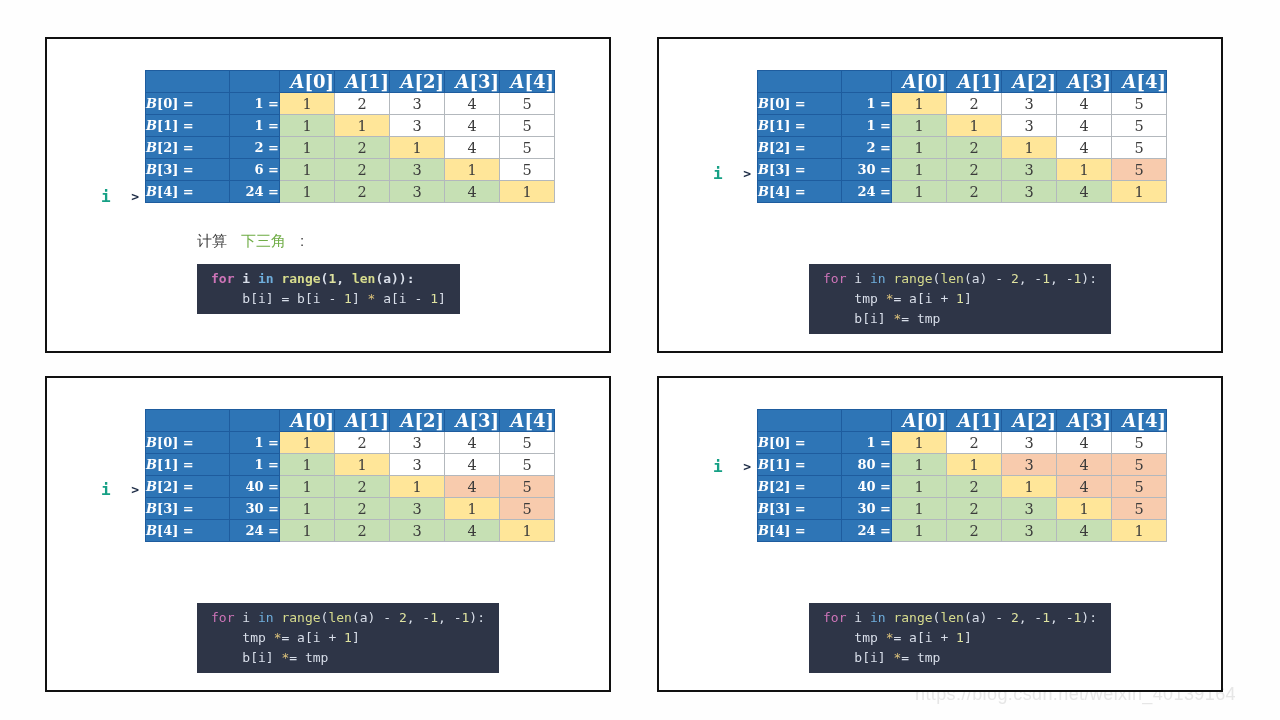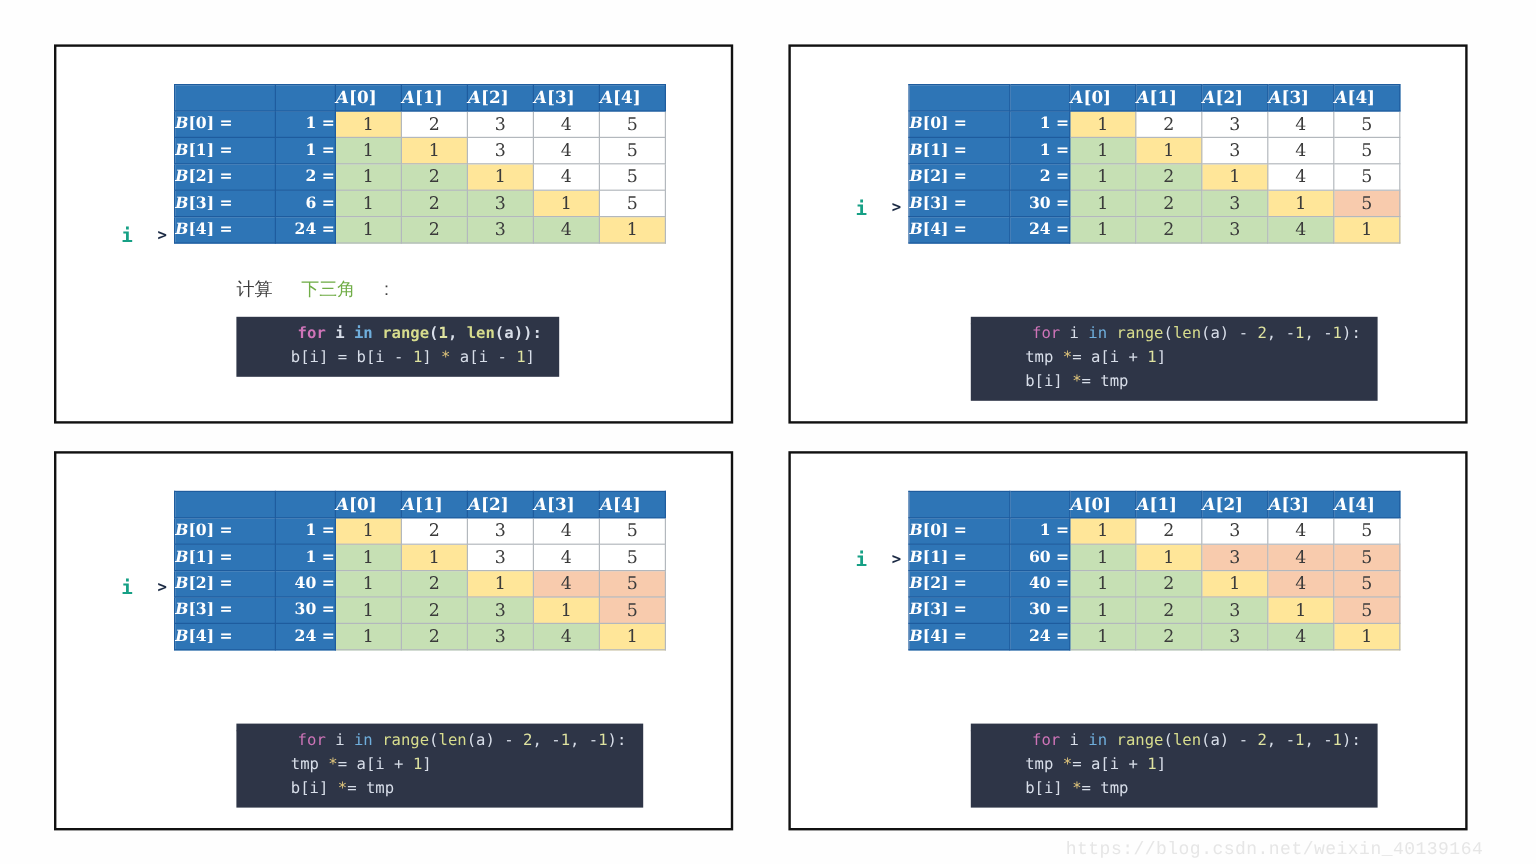--- a/index.html
+++ b/index.html
@@ -10,21 +10,21 @@
   .pos-1{left:657px;top:37px}
   .pos-2{left:45px;top:376px}
   .pos-3{left:657px;top:376px}
 
   
   table.dp{position:absolute;left:98px;top:31px;border-collapse:collapse;
            font-family:"DejaVu Serif",serif;table-layout:fixed;}
   table.dp th,table.dp td{height:22px;padding:0;box-sizing:border-box;}
   th.corner,th.col-h,td.b-label,td.b-value{background:var(--table-blue);color:#fff;
            border:1px solid var(--blue-line);}
-  th.col-h{width:55px;font-size:14px;font-weight:bold;text-align:left;}
+  th.col-h{width:55px;font-size:18px;font-weight:bold;text-align:right;}
   th.corner{width:84px;}
   th.corner.c2{width:50px;}
   td.b-label{width:84px;font-size:13px;font-weight:bold;padding-right:8px;}
   td.b-value{width:50px;font-size:13px;font-weight:bold;text-align:right;padding-right:7px;}
   td.cell{width:55px;text-align:center;font-size:14.5px;color:var(--digit-text);
           border:1px solid var(--grid-line);font-weight:500;}
   td.cell-y{background:var(--cell-yellow);}
   td.cell-g{background:var(--cell-green);}
   td.cell-o{background:var(--cell-orange);}
   td.cell-w{background:var(--cell-white);}
@@ -33,39 +33,39 @@
   
   .marker{position:absolute;left:54px;width:38px;height:23px;display:flex;
           align-items:center;justify-content:space-between;}
   .marker .sym{font-family:"DejaVu Sans Mono",monospace;font-weight:bold;font-size:16px;
           color:var(--marker-teal);line-height:1;}
   .marker .gt{font-family:"DejaVu Sans Mono",monospace;font-weight:bold;font-size:13px;
           color:var(--marker-arrow);line-height:1;}
 
   
   .caption{position:absolute;left:150px;top:193px;font-size:15px;color:var(--caption-text);
-           display:flex;gap:24px;align-items:baseline;}
+           display:flex;gap:14px;align-items:baseline;}
   .caption .hl.green{color:var(--green-accent);}
   .caption .hl.orange{color:var(--orange-accent);margin-top:31px;}
 
   
   .code{position:absolute;left:150px;top:225px;display:inline-block;background:var(--code-bg);
         padding:5px 14px;font-family:"DejaVu Sans Mono",monospace;font-size:13px;
         line-height:20px;color:var(--code-plain);white-space:pre;}
   .code-line.bold{font-weight:bold;}
   .tok-pl{color:var(--code-plain);}
-  .tok-kw1{color:var(--code-kw1);margin-left:37px;}
+  .tok-kw1{color:var(--code-kw1);}
   .tok-kw2{color:var(--code-kw2);text-align:center;}
   .tok-fn{color:var(--code-fn);}
   .tok-num{color:var(--code-num);}
   .tok-op{color:var(--code-op);}
 
   
-  .watermark{position:absolute;right:44px;bottom:3px;font-size:15px;letter-spacing:.4px;
-             color:var(--watermark-gray);font-family:Liberation Mono, monospace;}
+  .watermark{position:absolute;right:44px;bottom:15px;font-size:18px;letter-spacing:.4px;
+             color:var(--watermark-gray);}
 </style>
 </head>
 <body>
 
 <div class="page">
   <div class="watermark">https://blog.csdn.net/weixin_40139164</div>
 <div class="panel pos-0">
     <div class="marker" style="top: 146px;">
       <span class="sym">i</span>
       <span class="gt">&gt;</span>
@@ -303,21 +303,21 @@
             <td class="b-label"><i>B</i>[0] =</td>
             <td class="b-value">1 =</td>
             <td class="cell cell-y">1</td>
             <td class="cell cell-w">2</td>
             <td class="cell cell-w">3</td>
             <td class="cell cell-w">4</td>
             <td class="cell cell-w">5</td>
           </tr>
           <tr>
             <td class="b-label"><i>B</i>[1] =</td>
-            <td class="b-value">60 =</td>
+            <td class="b-value">80 =</td>
             <td class="cell cell-g">1</td>
             <td class="cell cell-y">1</td>
             <td class="cell cell-o">3</td>
             <td class="cell cell-o">4</td>
             <td class="cell cell-o">5</td>
           </tr>
           <tr>
             <td class="b-label"><i>B</i>[2] =</td>
             <td class="b-value">40 =</td>
             <td class="cell cell-g">1</td>

